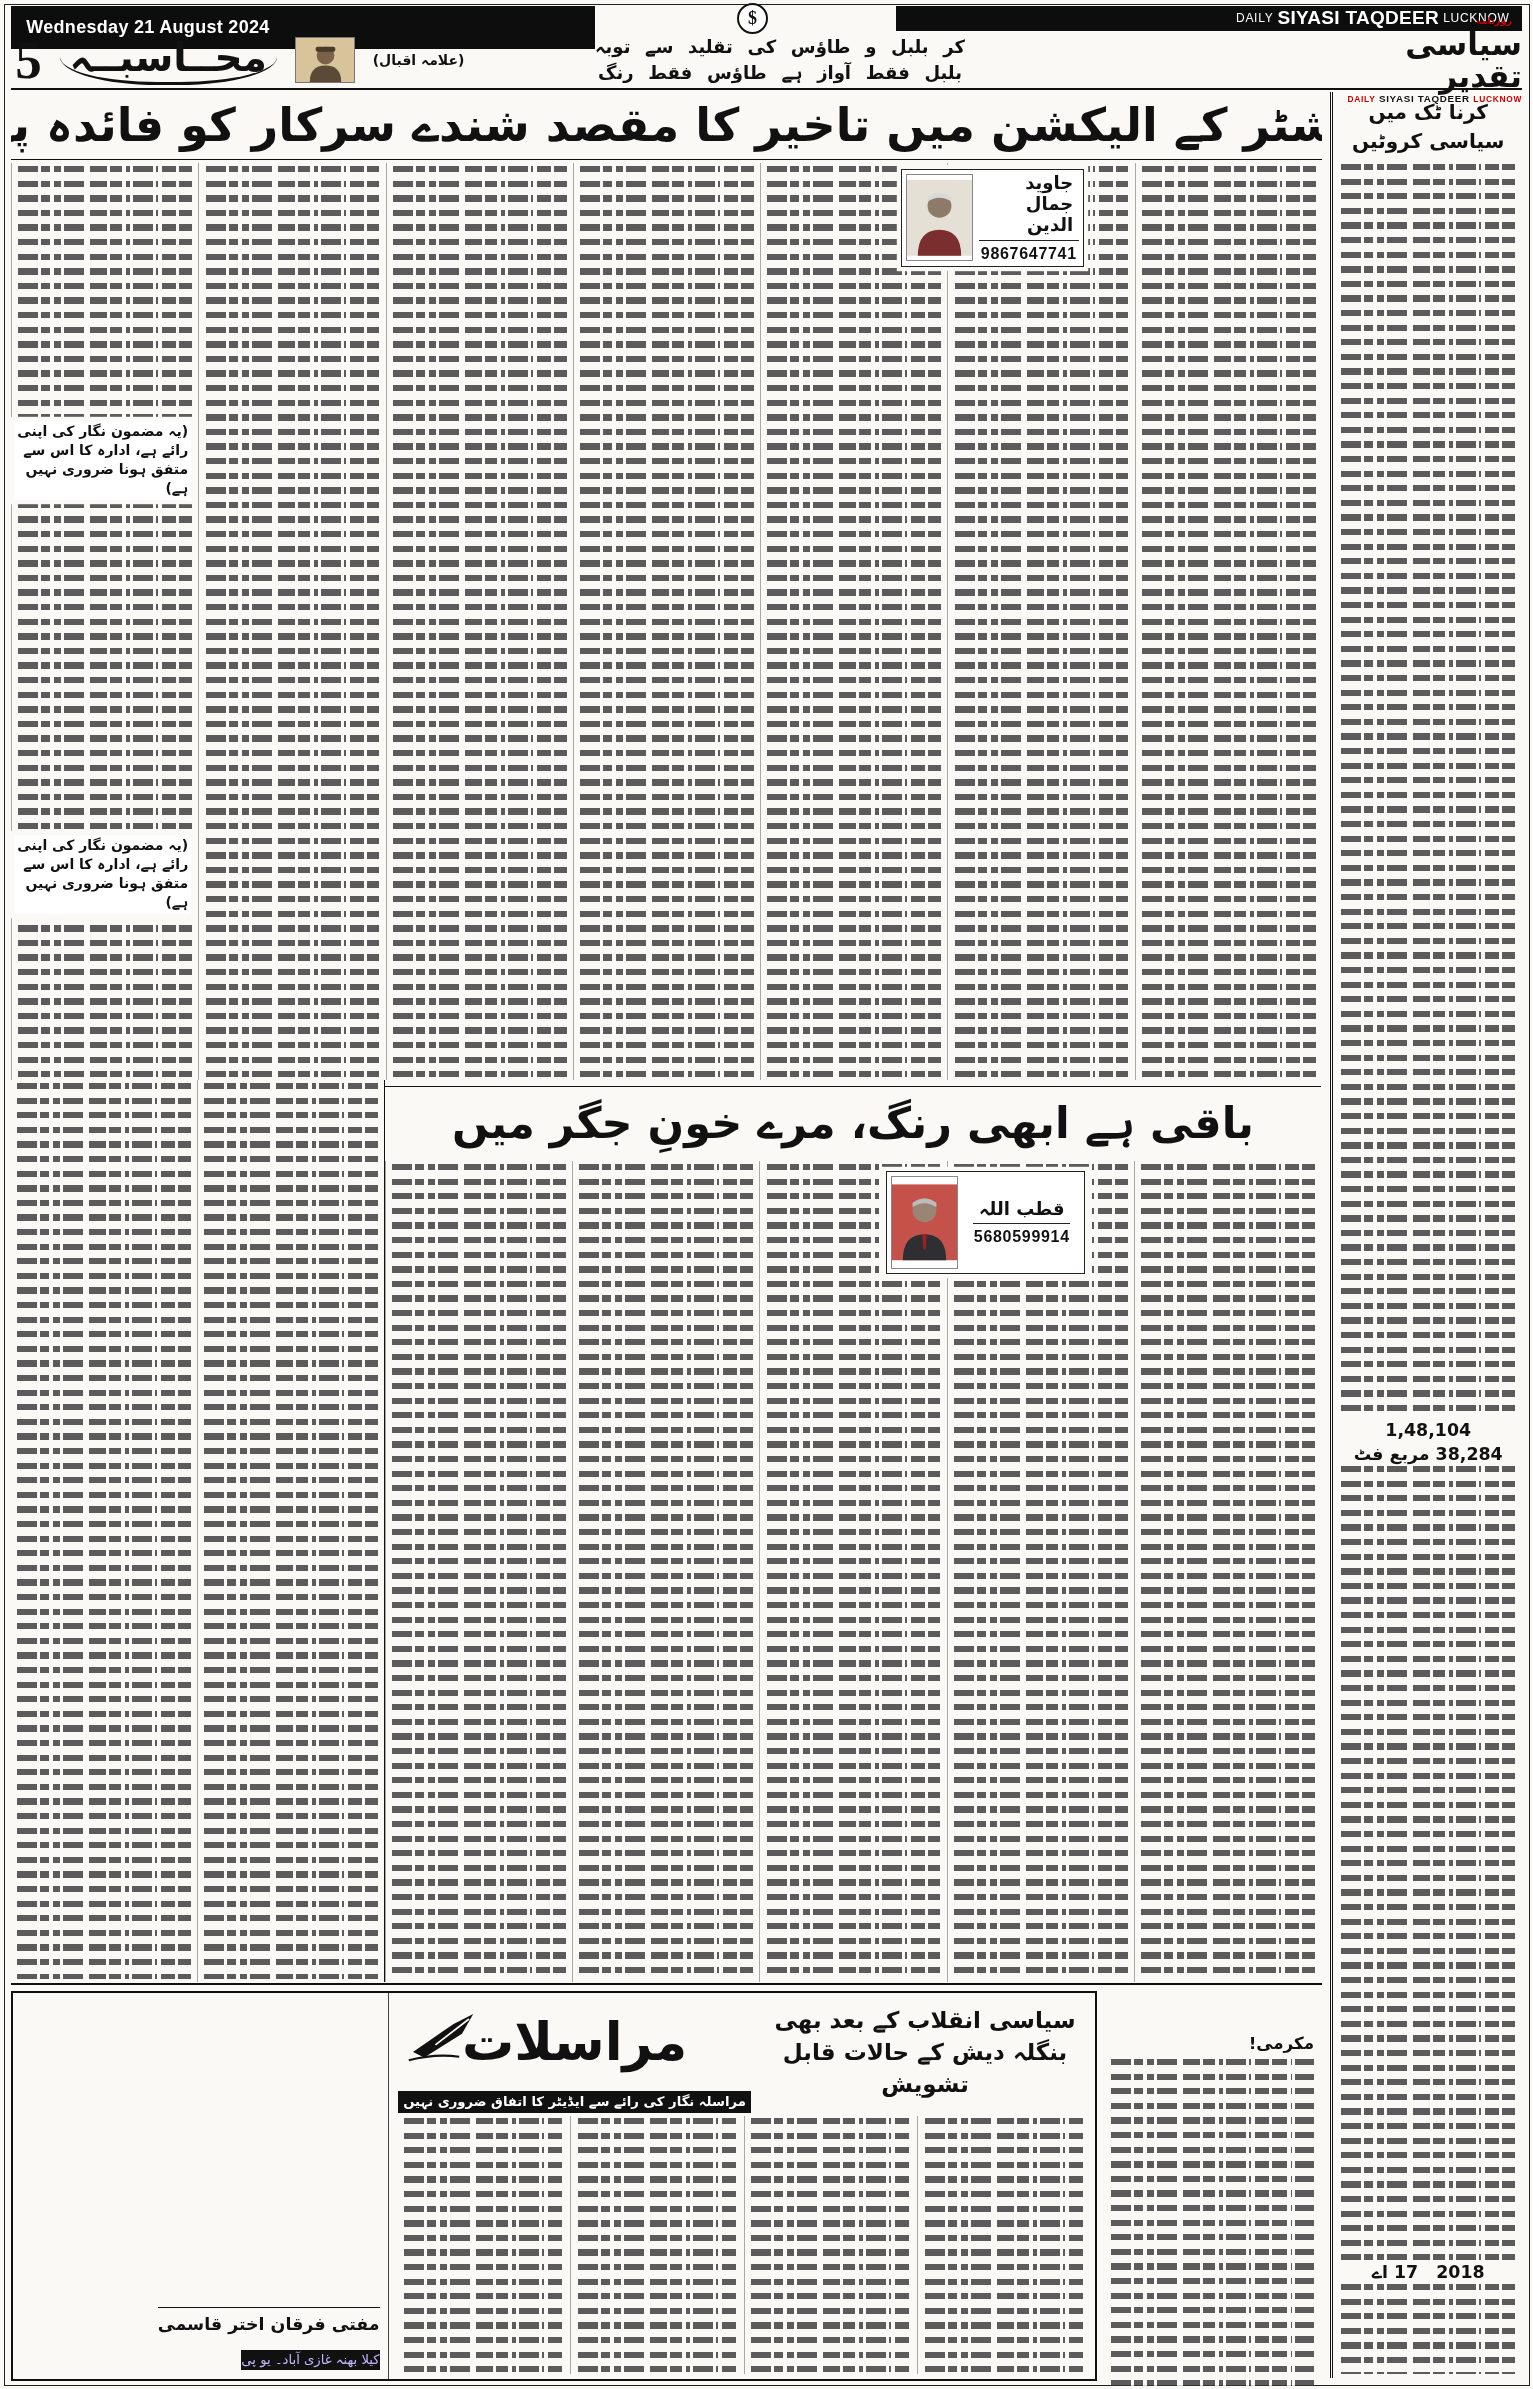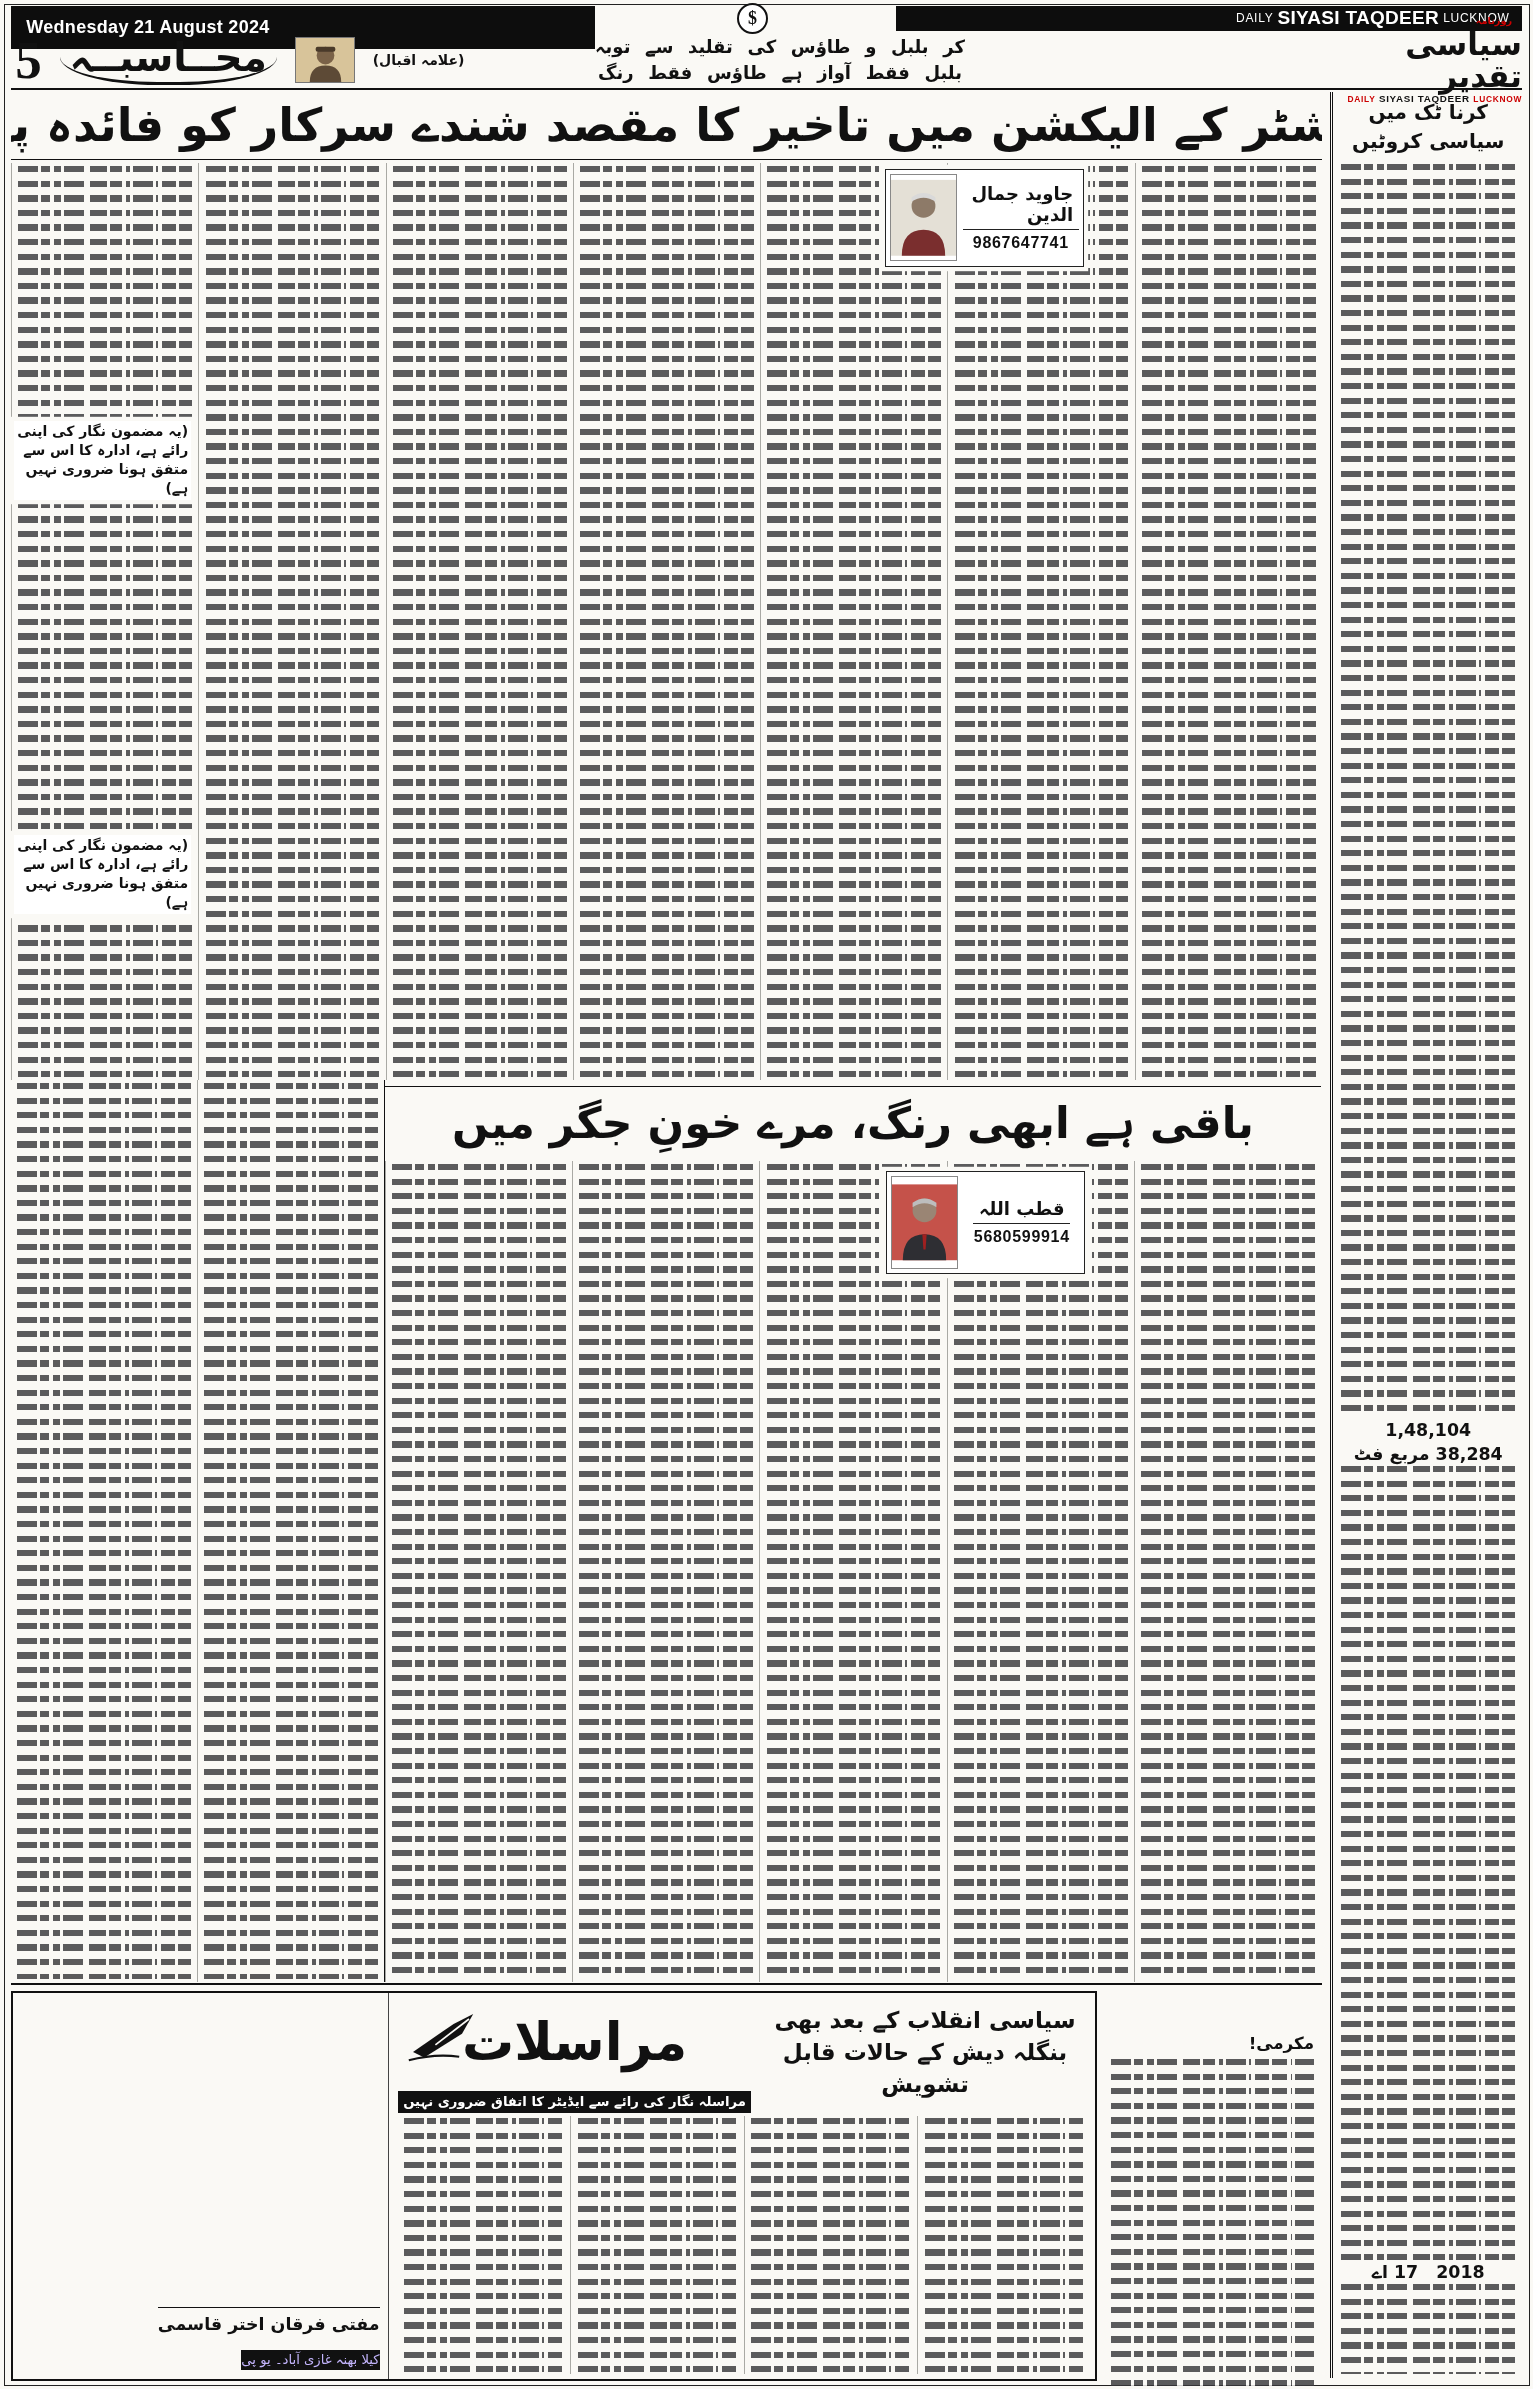--- a/index.html
+++ b/index.html
@@ -207,21 +207,21 @@
       </div>
     <div class="col">
         <div class="fake"></div>
       </div>
     <div class="col">
         <div class="fake"></div>
       </div>
     <div class="col">
         <div class="fake"></div>
       </div>
-    <div class="authorbox" style="right:238px; top:5.6px; width:199px; height:98px;">
+    <div class="authorbox" style="right:238px; top:5.6px; width:183px; height:98px;">
       <div class="a-photo">
         <svg viewBox="0 0 60 70">
           <rect width="60" height="70" fill="#e4e0d6"></rect>
           <circle cx="30" cy="24" r="11" fill="#8d7a68"></circle>
           <path d="M19 16 Q30 8 41 16 L41 20 Q30 13 19 20 Z" fill="#d9d9d9"></path>
           <path d="M10 70 Q10 46 30 46 Q50 46 50 70 Z" fill="#7a2e2e"></path>
         </svg>
       </div>
       <div class="a-meta">
         <div class="a-name">جاوید جمال الدین</div>

